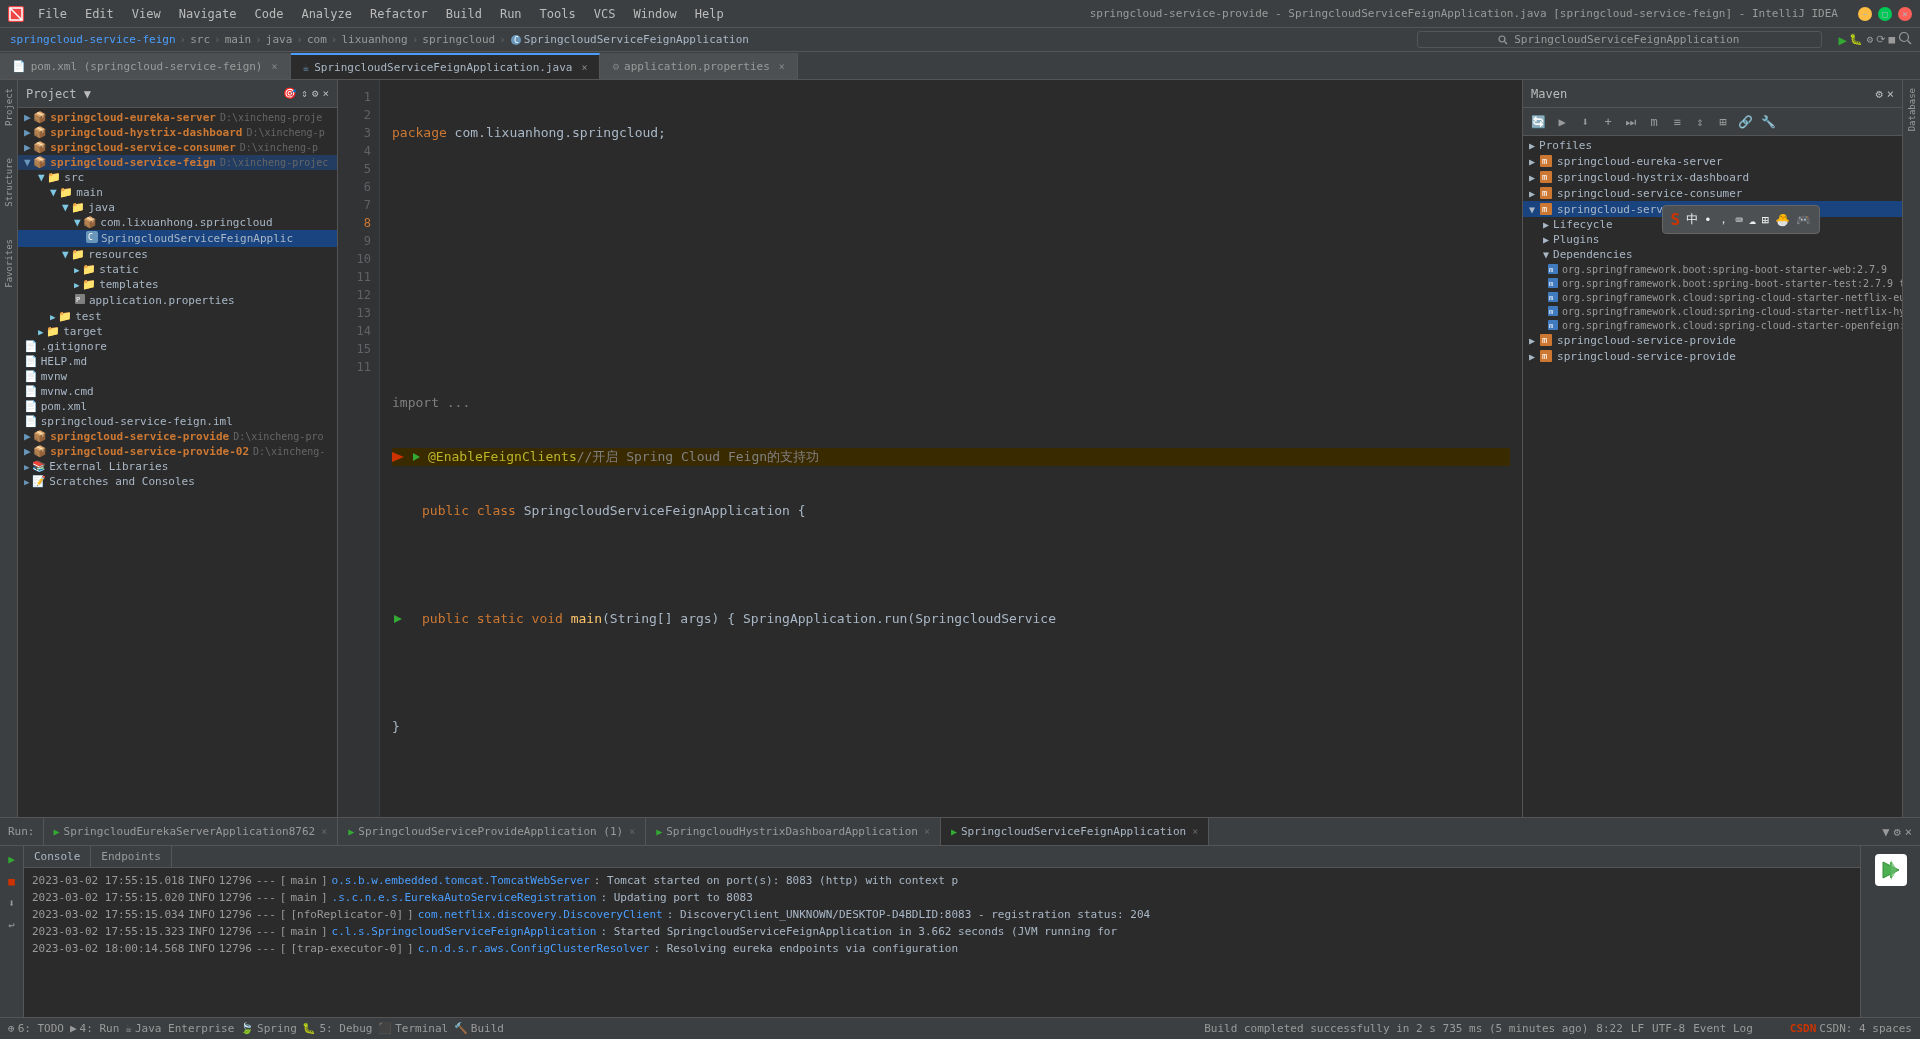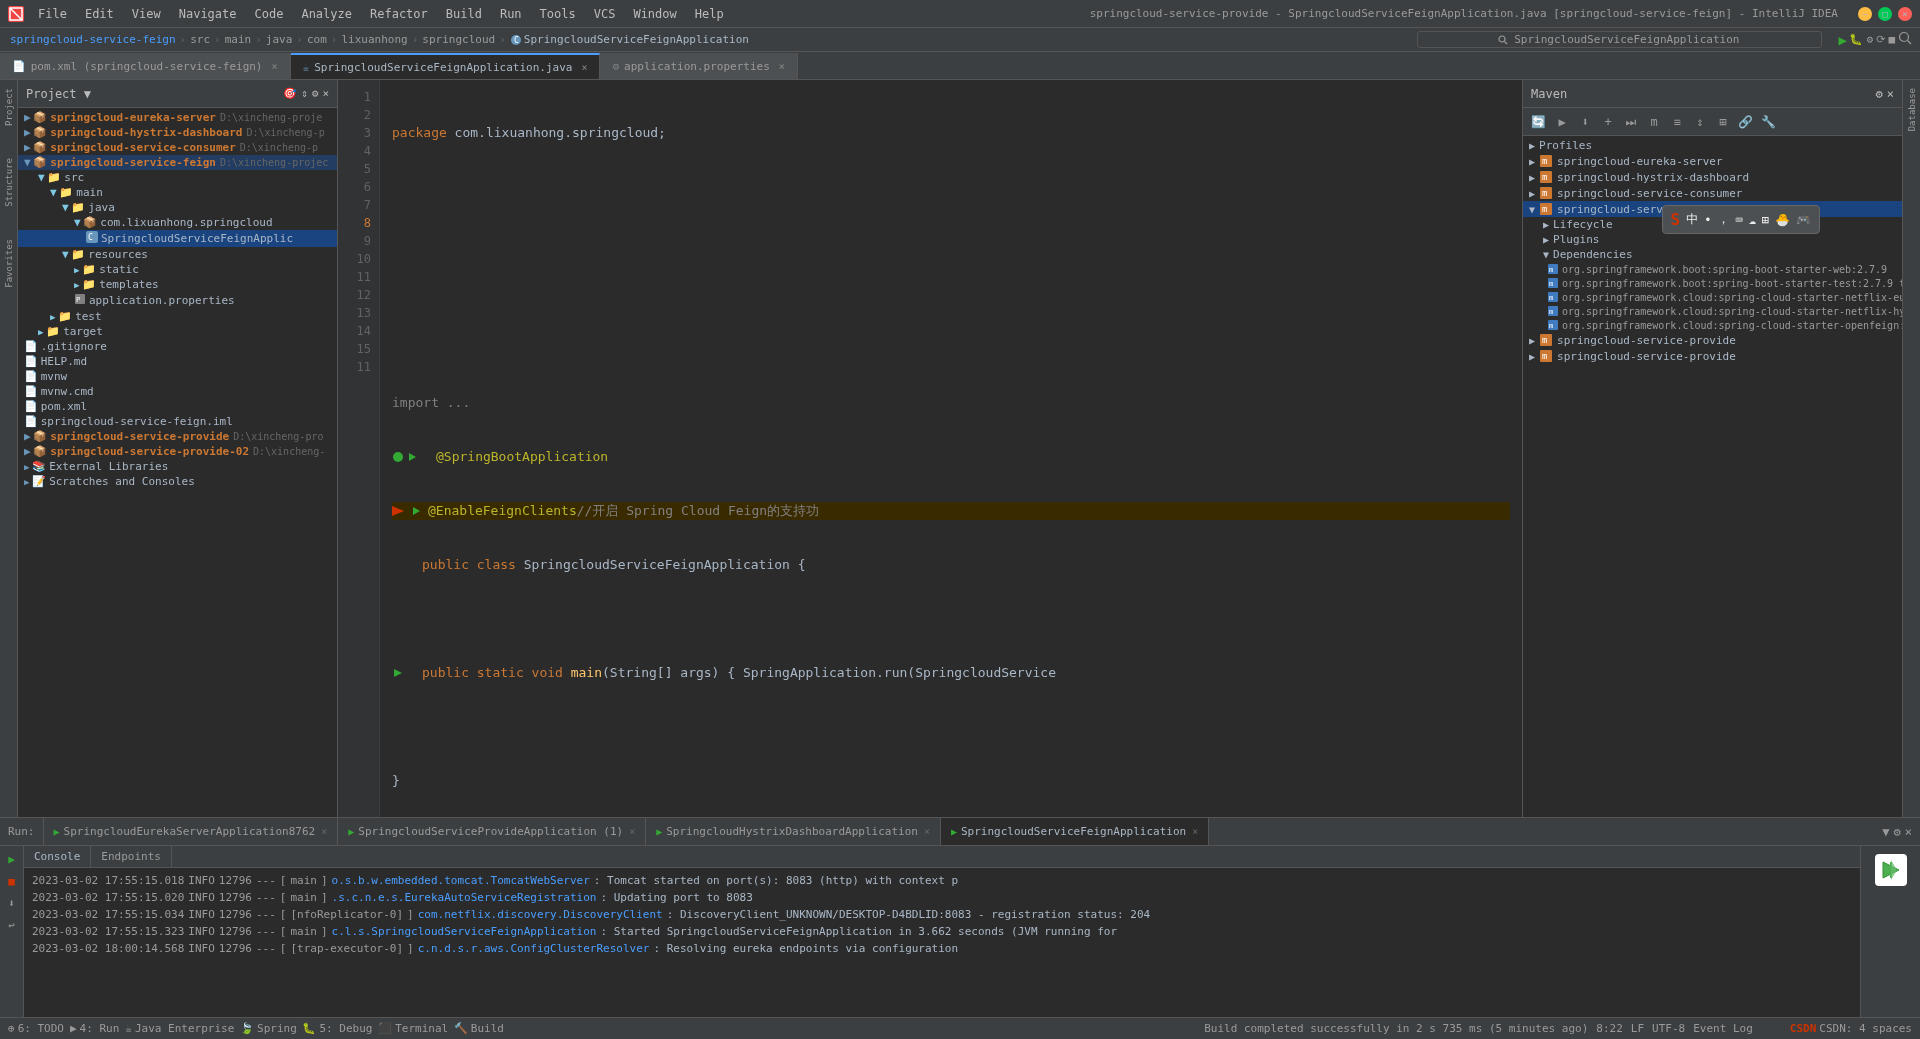--- a/index.html
+++ b/index.html
@@ -663,31 +663,20 @@
       <div id="code-content">
         <div class="code-line">
           <span class="kw">package</span><span> com.lixuanhong.springcloud;</span>
         </div>
         <div class="code-line">&nbsp;</div>
         <div class="code-line">&nbsp;</div>
         <div class="code-line">&nbsp;</div>
         <div class="code-line">&nbsp;</div>
         <div class="code-line">
           <span class="cm">import ...</span>
-        </div>
-        <div class="code-line">
-          <span style="margin-right:18px;display:inline-flex;align-items:center;gap:2px;">
-            <svg width="12" height="12" viewBox="0 0 12 12" style="vertical-align:middle;">
-                <circle cx="6" cy="6" r="5" fill="#33aa33"></circle>
-              </svg>
-            <svg width="12" height="12" viewBox="0 0 12 12" style="vertical-align:middle;">
-                <polygon points="3,2 10,6 3,10" fill="#33aa33"></polygon>
-              </svg>
-          </span>
-          <span class="an">@SpringBootApplication</span>
         </div>
         <div class="code-line line-marker" style="background:#3a2a00;">
           <span style="margin-right:6px;display:inline-flex;align-items:center;gap:2px;">
             <svg width="14" height="14" viewBox="0 0 14 14" style="vertical-align:middle;margin-right:2px;">
                 <polygon points="0,2 12,7 0,12" fill="#cc3300"></polygon>
               </svg>
             <svg width="12" height="12" viewBox="0 0 12 12" style="vertical-align:middle;">
                 <polygon points="3,2 10,6 3,10" fill="#33aa33"></polygon>
               </svg>
           </span>

